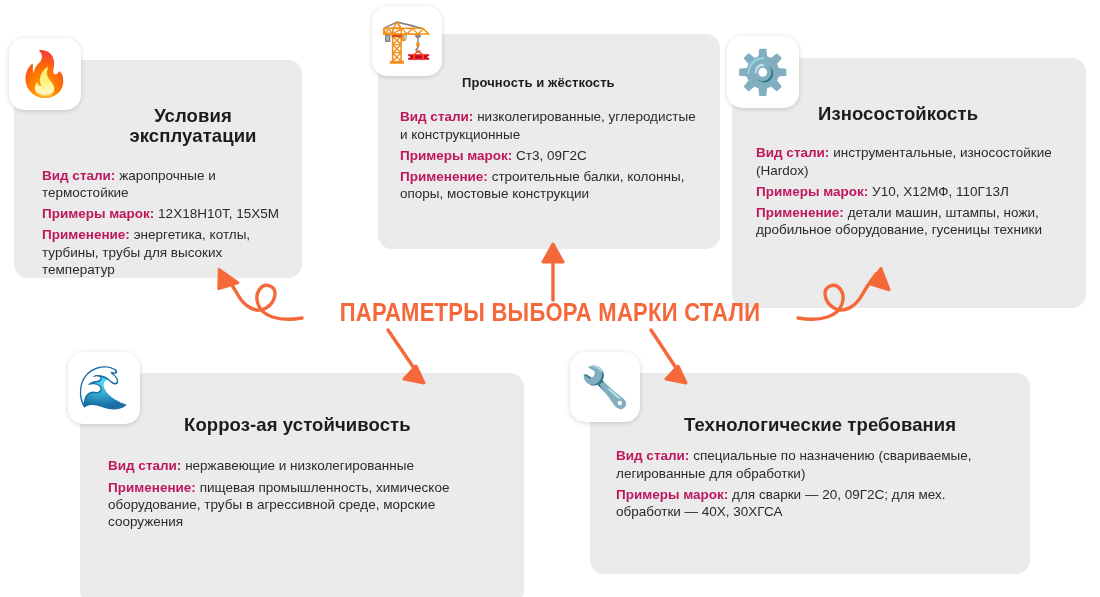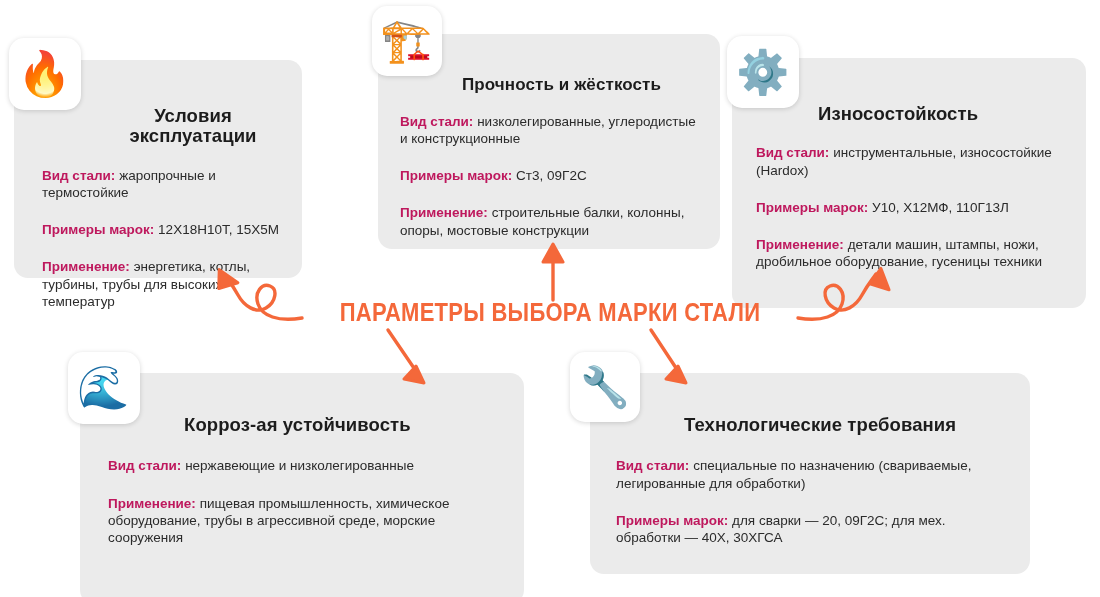--- a/index.html
+++ b/index.html
@@ -32,21 +32,21 @@
     color: #1c1c1c;
     letter-spacing: .1px;
     line-height: 1.1;
   }
   .card-body {
     color: #2b2b2b;
   }
   .row {
     line-height: 1.28;
   }
-  .row + .row { margin-top: 20px; }
+  .row + .row { margin-top: 4px; }
   .row b {
     font-weight: bold;
     color: #be185d;
   }
 
   
   .badge {
     position: absolute;
     background: #ffffff;
     border-radius: 15px;
@@ -125,21 +125,21 @@
         <b>Применение:</b> 
         <span>энергетика, котлы, турбины, трубы для высоких температур</span>
       </div>
     </div>
   </div>
   <div class="badge" style="left:9px; top:38px; width:72px; height:72px;">
     <span class="glyph" style="font-size:44px;">🔥</span>
   </div>
 
   <div class="card" style="left:378px; top:34px; width:342px; height:215px; padding:42px 18px 16px 22px; font-size:13.5px;">
-    <div class="card-title" style="font-size:17px; margin:0 0 18px 62px;">Прочность и жёсткость</div>
+    <div class="card-title" style="font-size:13px; margin:0 0 18px 62px;">Прочность и жёсткость</div>
     <div class="card-body">
       <div class="row">
         <b>Вид стали:</b> 
         <span>низколегированные, углеродистые и конструкционные</span>
       </div>
       <div class="row">
         <b>Примеры марок:</b> 
         <span>Ст3, 09Г2С</span>
       </div>
       <div class="row">
@@ -186,21 +186,21 @@
         <b>Применение:</b> 
         <span>пищевая промышленность, химическое оборудование, трубы в агрессивной среде, морские сооружения</span>
       </div>
     </div>
   </div>
   <div class="badge" style="left:68px; top:352px; width:72px; height:72px;">
     <span class="glyph" style="font-size:42px;">🌊</span>
   </div>
 
   <div class="card" style="left:590px; top:373px; width:440px; height:201px; padding:42px 20px 16px 26px; font-size:13.5px;">
-    <div class="card-title" style="font-size:18.5px; margin:0 0 22px 68px;">Технологические требования</div>
+    <div class="card-title" style="font-size:18.5px; margin:0 0 12px 68px;">Технологические требования</div>
     <div class="card-body">
       <div class="row">
         <b>Вид стали:</b> 
         <span>специальные по назначению (свариваемые, легированные для обработки)</span>
       </div>
       <div class="row">
         <b>Примеры марок:</b> 
         <span>для сварки — 20, 09Г2С; для мех. обработки — 40Х, 30ХГСА</span>
       </div>
     </div>

